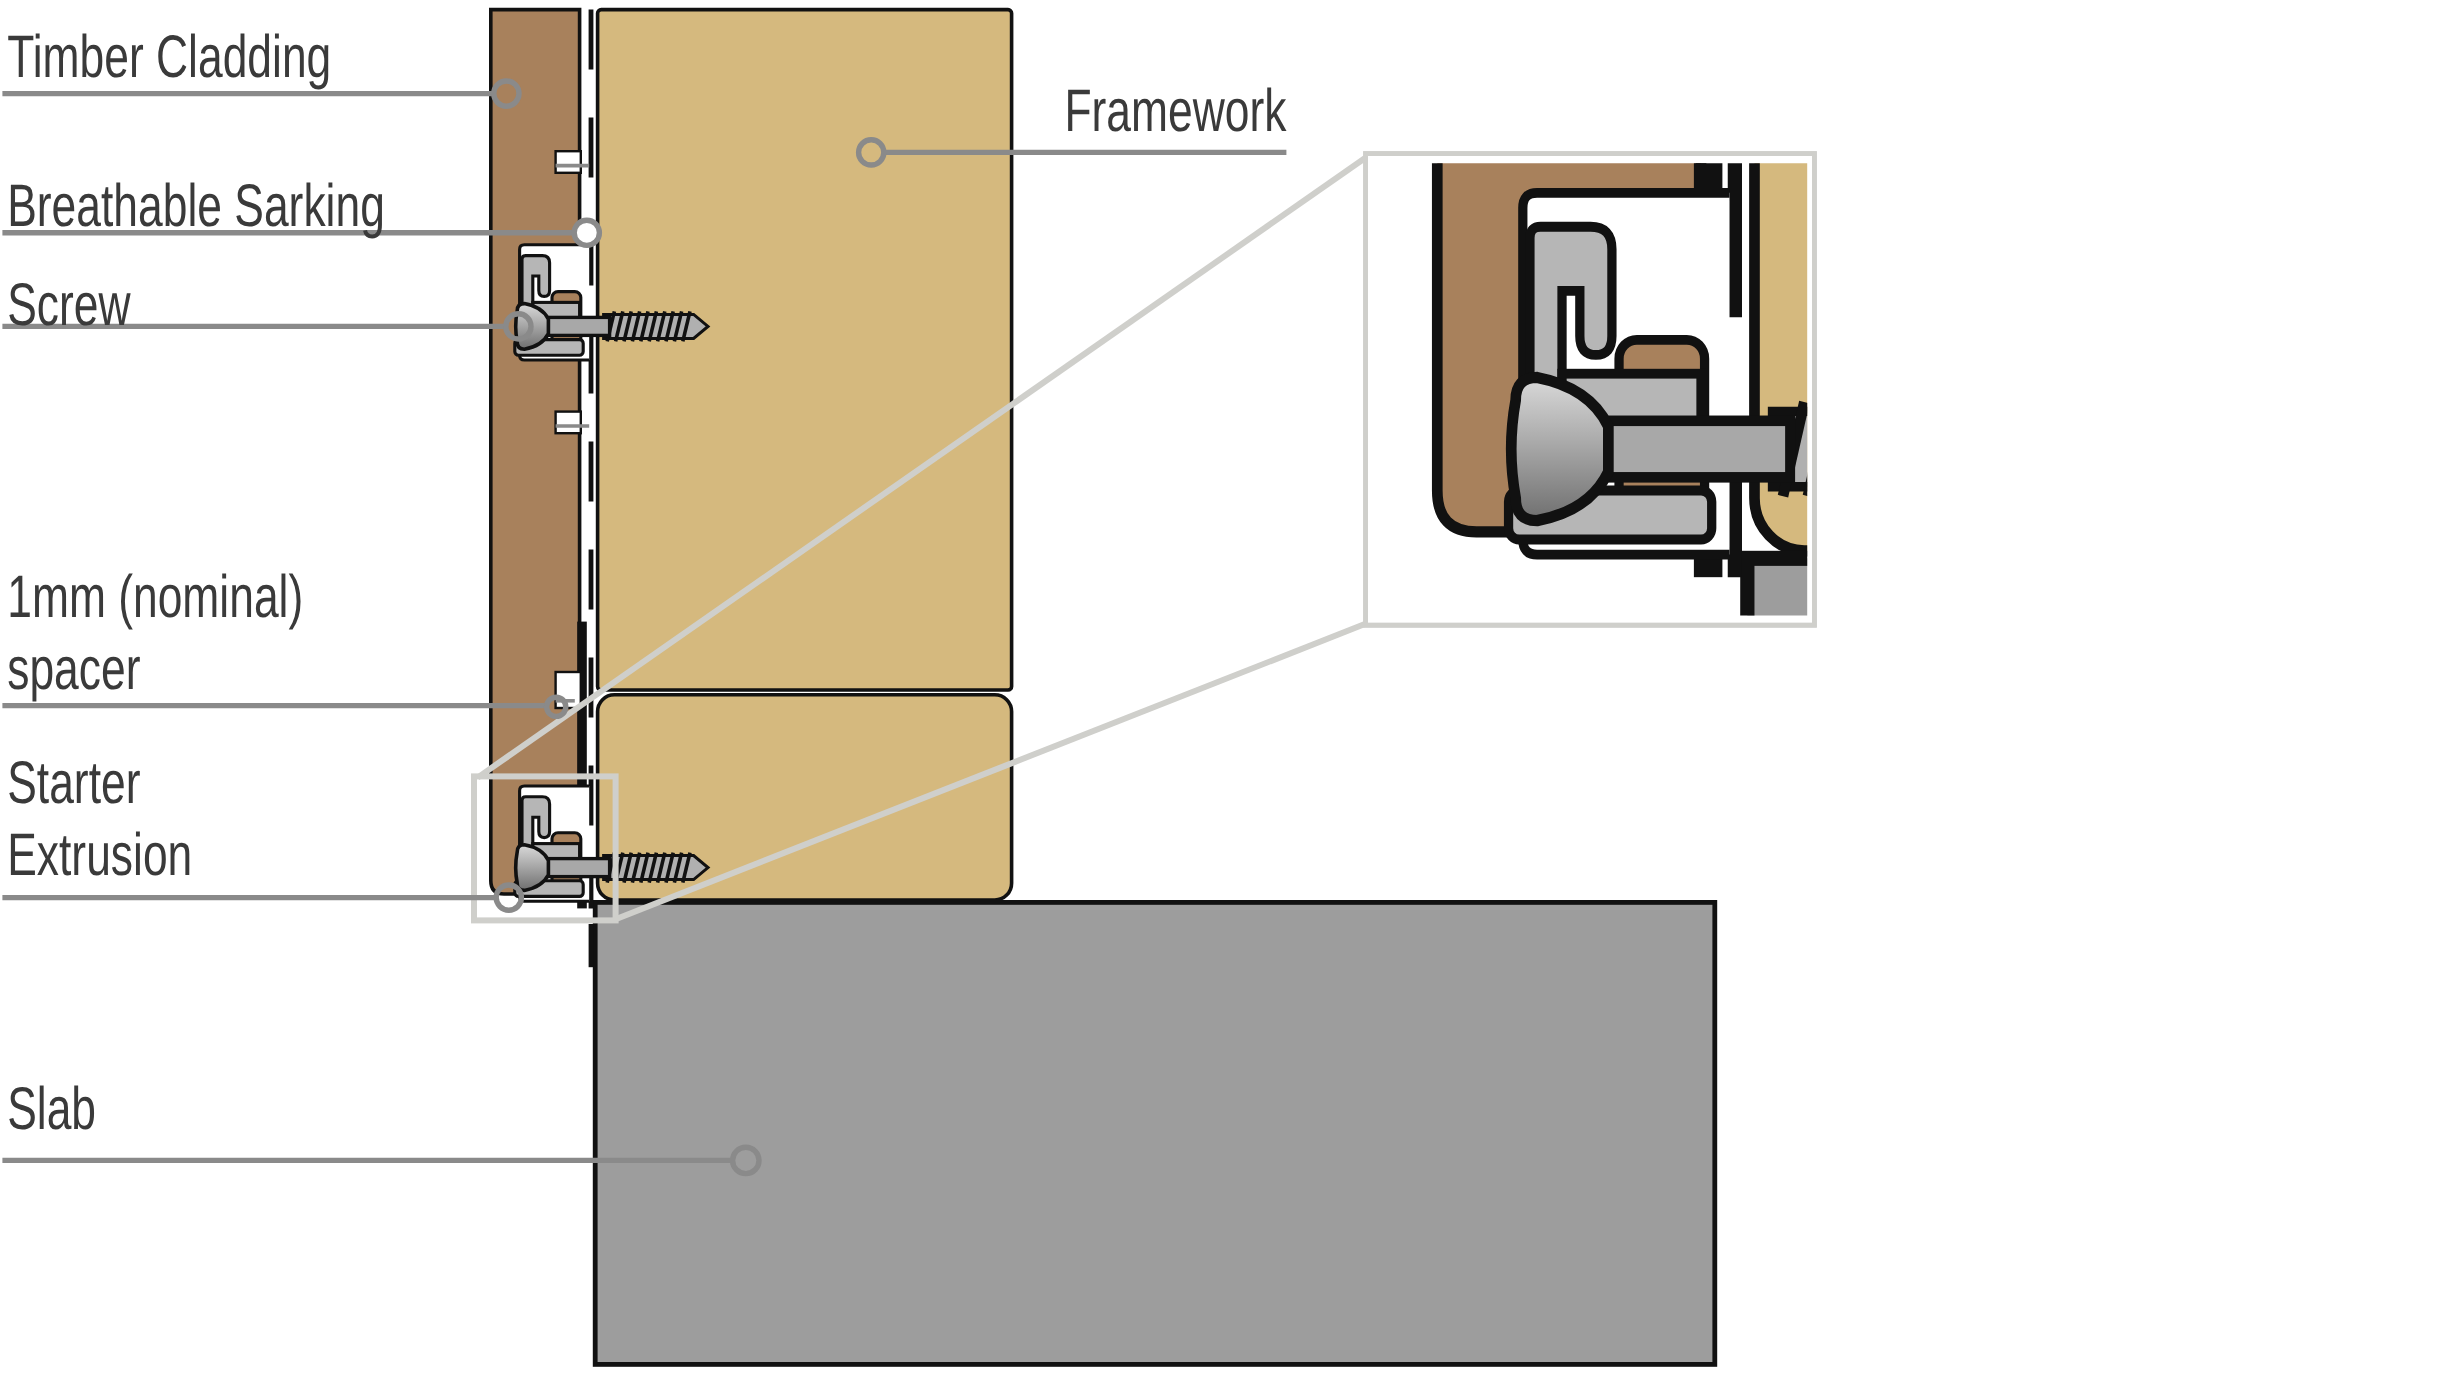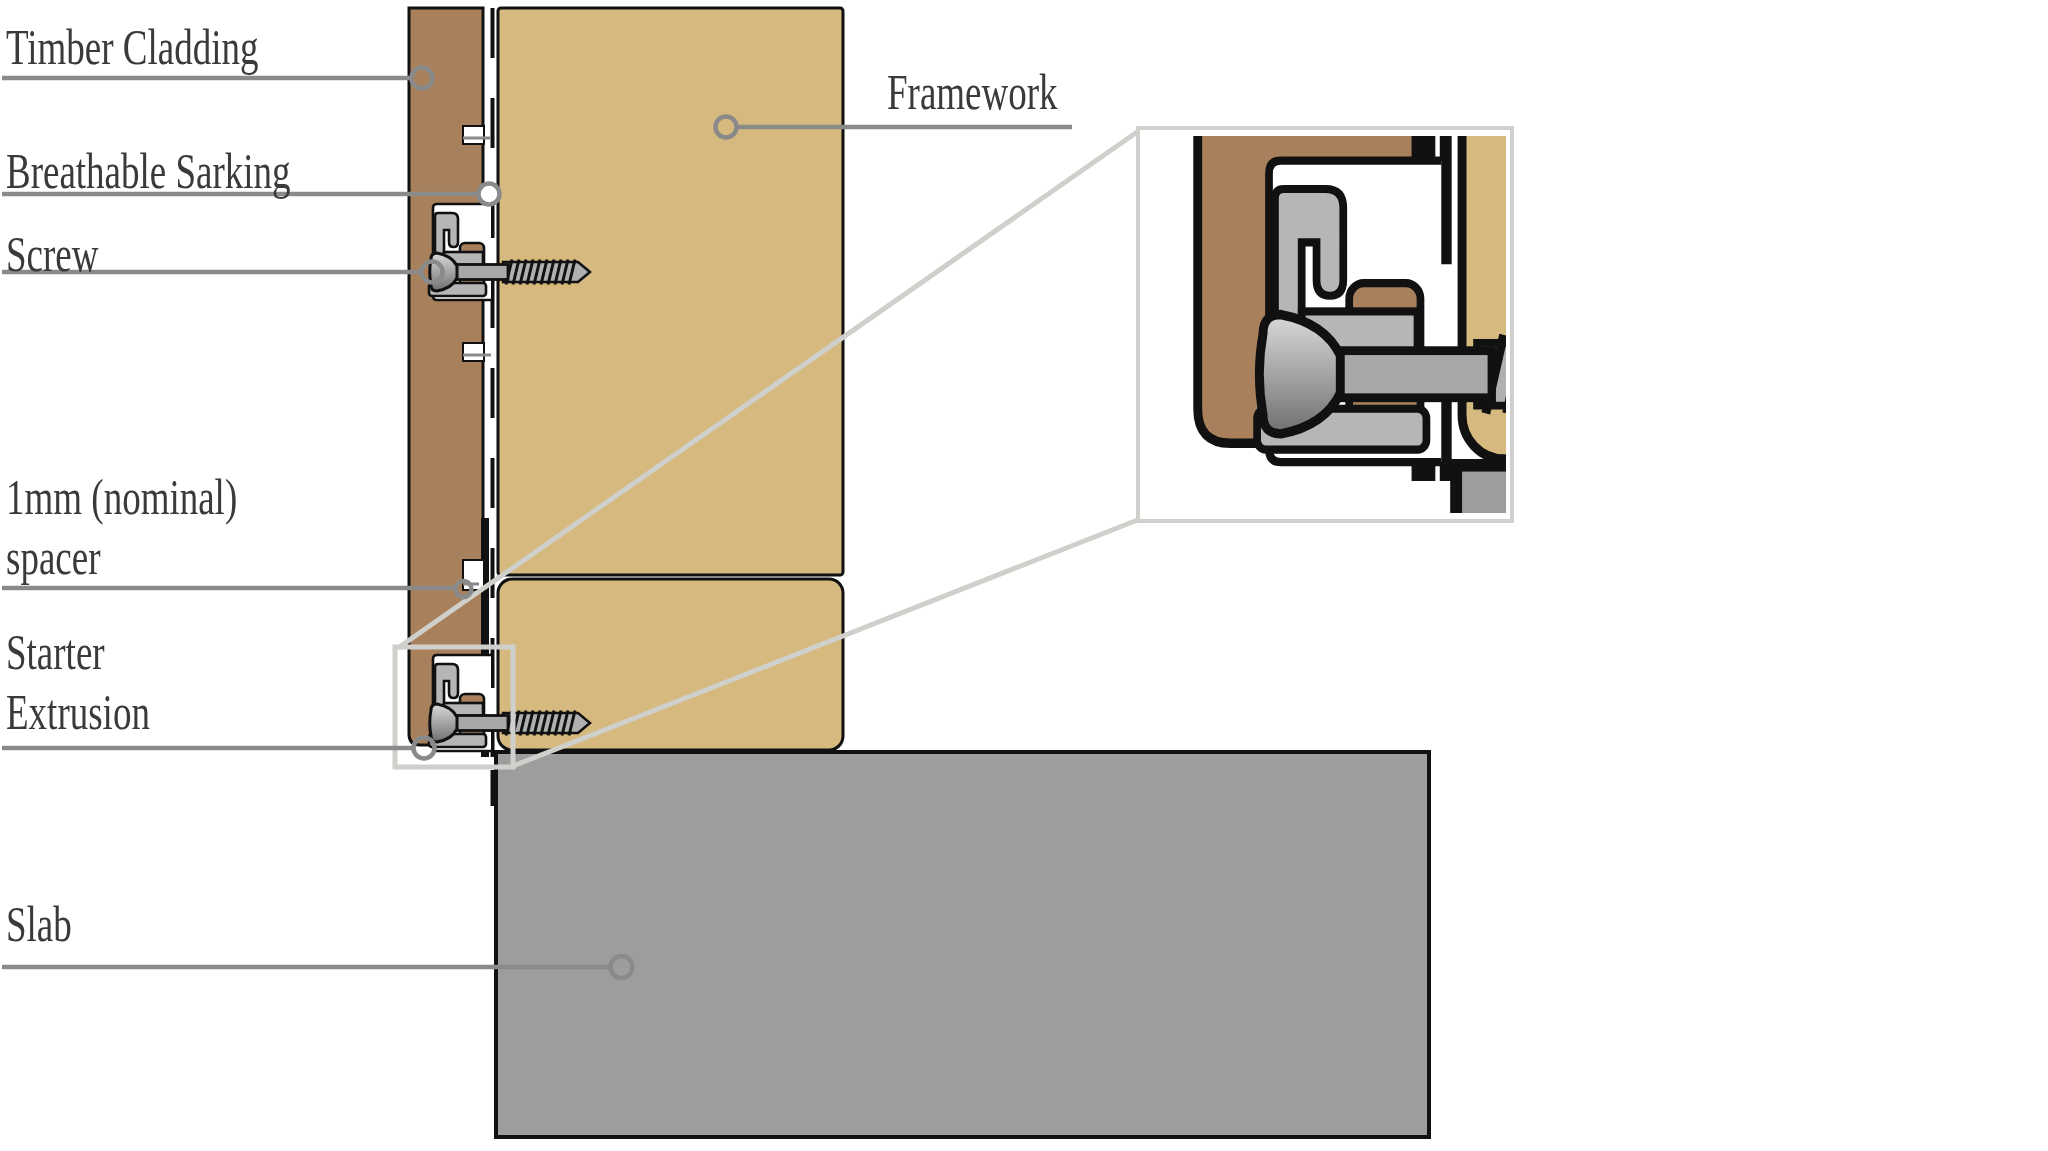--- a/index.html
+++ b/index.html
@@ -1,17 +1,17 @@
 <!DOCTYPE html>
 <html><head>
 <meta charset="utf-8">
 <style>
   html,body{margin:0;padding:0;background:#ffffff;}
   .stage{position:relative;width:2048px;height:1151px;background:#fff;overflow:hidden;
-         font-family:Liberation Serif, serif;}
+         font-family:Liberation Sans, sans-serif;}
   .stage svg{position:absolute;left:0;top:0;}
   .lbl{position:absolute;font-size:50px;line-height:60px;color:#3a3a3a;
        transform:scaleX(0.74);transform-origin:left top;white-space:pre-line;}
 </style>
 </head>
 <body>
 
 <div class="stage">
 
 <svg width="2048" height="1151" viewBox="0 0 2048 1151">

